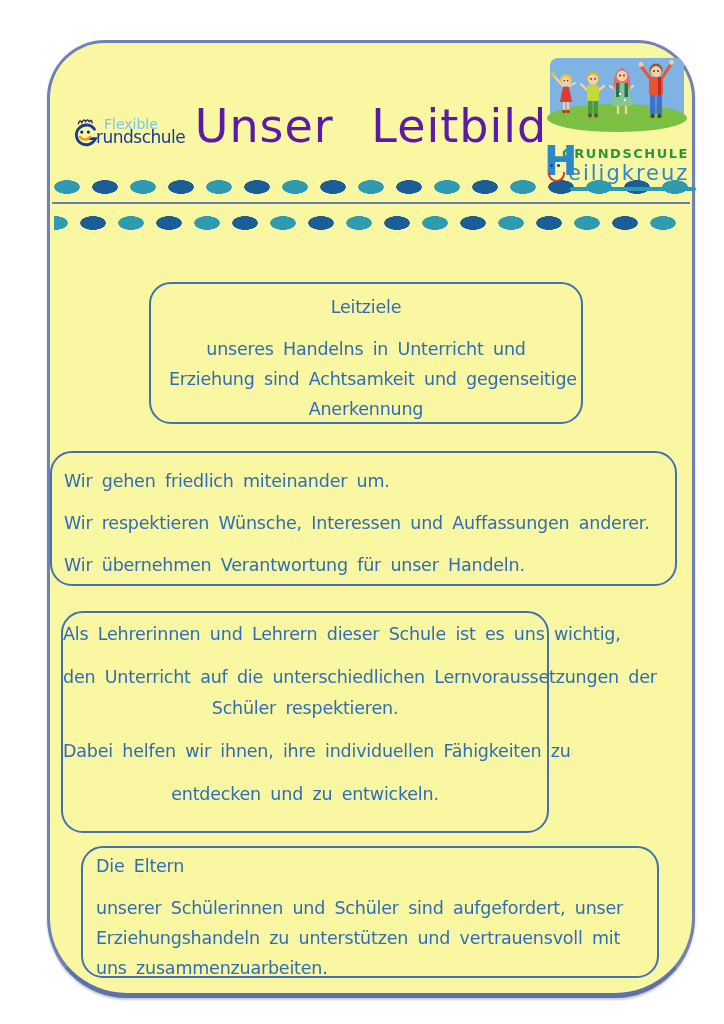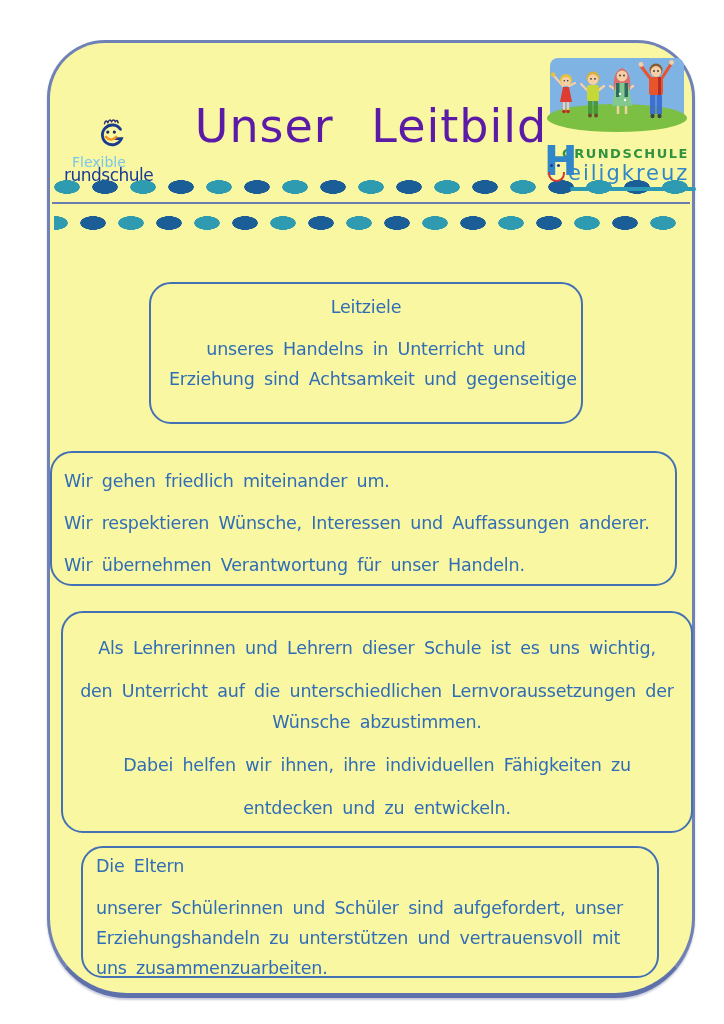--- a/index.html
+++ b/index.html
@@ -25,21 +25,21 @@
   
   .title{
     position:absolute;top:56px;left:0;right:0;margin:0;
     text-align:center;
     font-size:46px;font-weight:400;
     color:#5c1ba6;
     word-spacing:22px;letter-spacing:1px;
   }
   .logo-flex{
     position:absolute;left:20px;top:74px;
-    display:flex;align-items:center;flex-direction:column;
+    display:flex;align-items:flex-start;
   }
   .lf-text{line-height:1;margin-left:-6px;}
   .lf-top{display:block;color:#79c7e8;font-size:14px;margin-left:8px;margin-bottom:-2px;}
   .lf-bottom{display:block;color:#173a96;font-size:17px;font-weight:normal;letter-spacing:-0.5px;}
   
   .logo-school{
     position:absolute;left:544px;top:56px;width:150px;z-index:5;
   }
   .wordmark{position:relative;padding-left:18px;margin-top:0px;}
   .big-h{
@@ -76,21 +76,21 @@
     border:2.5px solid #4470b4;border-radius:22px;
     color:#2f6db8;
     font-size:17.5px;word-spacing:4px;letter-spacing:-0.2px;
   }
   .ln{white-space:nowrap;line-height:30px;}
   .center .ln{text-align:center;}
   .mt{margin-top:12px;}
   #box-leitziele{left:99px;top:239px;width:434px;height:142px;padding:8px 18px;}
   #box-grundsaetze{left:0;top:408px;width:627px;height:135px;padding:13px 12px;}
   #box-grundsaetze .ln{margin-bottom:12px;}
-  #box-lehrkraefte{left:11px;top:568px;width:632px;height:222px;padding:20px 0;}
+  #box-lehrkraefte{left:11px;top:568px;width:488px;height:222px;padding:6px 0;}
   #box-lehrkraefte .ln{line-height:31px;}
   #box-eltern{left:31px;top:803px;width:578px;height:132px;padding:3px 13px;}
 </style>
 </head>
 <body>
 
 <div class="canvas">
 
   <div class="page">
 
@@ -113,32 +113,33 @@
     </div>
 
     <div class="dash-row dash-row1"></div>
     <div class="divider"></div>
     <div class="dash-row dash-row2"></div>
 
     <div class="tbox center" id="box-leitziele">
       <div class="ln">Leitziele</div>
       <div class="ln mt">unseres Handelns in Unterricht und</div>
       <div class="ln">Erziehung sind Achtsamkeit und gegenseitige</div>
+      <div class="ln">Anerkennung</div>
     </div>
 
     <div class="tbox" id="box-grundsaetze">
       <div class="ln">Wir gehen friedlich miteinander um.</div>
       <div class="ln">Wir respektieren Wünsche, Interessen und Auffassungen anderer.</div>
       <div class="ln">Wir übernehmen Verantwortung für unser Handeln.</div>
     </div>
 
     <div class="tbox center" id="box-lehrkraefte">
       <div class="ln">Als Lehrerinnen und Lehrern dieser Schule ist es uns wichtig,</div>
       <div class="ln mt">den Unterricht auf die unterschiedlichen Lernvoraussetzungen der</div>
-      <div class="ln">Wünsche abzustimmen.</div>
+      <div class="ln">Schüler respektieren.</div>
       <div class="ln mt">Dabei helfen wir ihnen, ihre individuellen Fähigkeiten zu</div>
       <div class="ln mt">entdecken und zu entwickeln.</div>
     </div>
 
     <div class="tbox" id="box-eltern">
       <div class="ln">Die Eltern</div>
       <div class="ln mt">unserer Schülerinnen und Schüler sind aufgefordert, unser</div>
       <div class="ln">Erziehungshandeln zu unterstützen und vertrauensvoll mit</div>
       <div class="ln">uns zusammenzuarbeiten.</div>
     </div>

